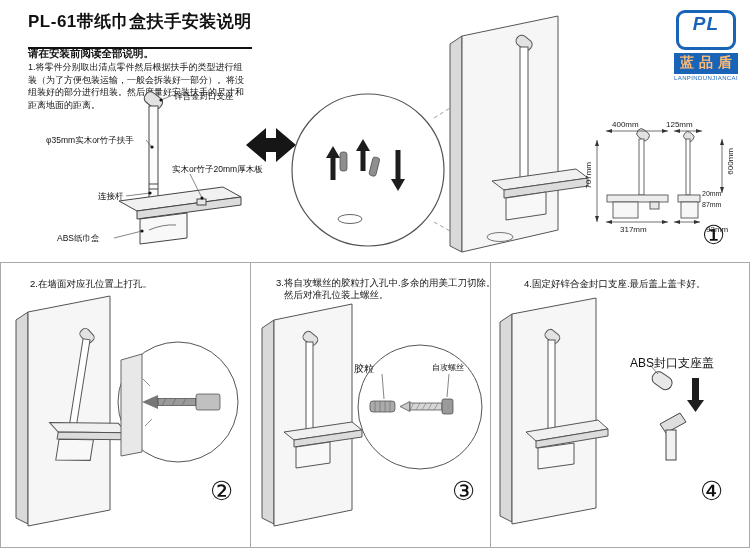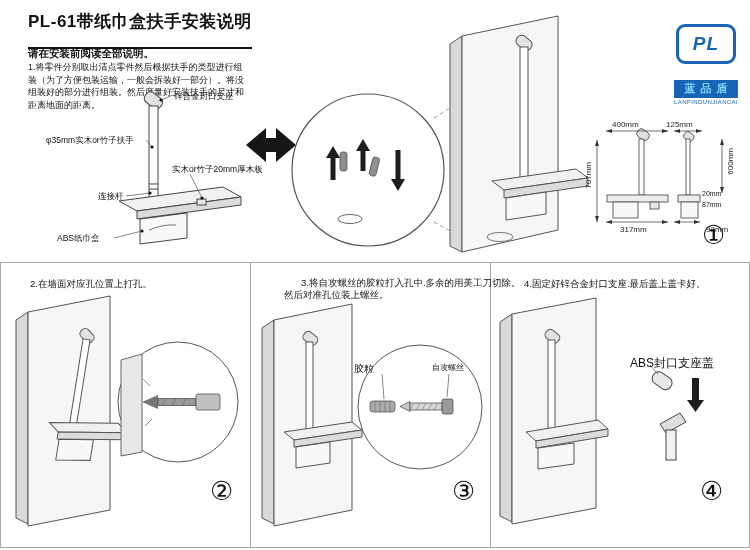--- a/index.html
+++ b/index.html
@@ -13,24 +13,24 @@
   .lbl{position:absolute;font-size:8.5px;white-space:nowrap;text-align:right;}
   .dim{position:absolute;font-size:8px;white-space:nowrap;color:#222;}
   .dim.small{font-size:7px;}
   .vdim{writing-mode:vertical-rl;transform:rotate(180deg);}
   .badge{position:absolute;font-size:26px;line-height:1;color:#111;}
   .step-text{position:absolute;font-size:9.5px;white-space:nowrap;}
   .bottom-frame{position:absolute;left:0;top:262px;width:750px;height:286px;
                 border:1px solid #a9a9a9;box-sizing:border-box;}
   .vline{position:absolute;top:262px;height:286px;width:1px;background:#a9a9a9;}
   .logo{position:absolute;left:674px;top:8px;width:64px;text-align:center;}
-  .logo-box{width:54px;height:34px;margin:16px auto;border:3px solid #1a64b7;border-radius:9px;
-            display:flex;align-items:center;justify-content:center;background:#fff;}
+  .logo-box{width:54px;height:34px;margin:2px auto;border:3px solid #1a64b7;border-radius:9px;
+            display:flex;justify-content:center;background:#fff;}
   .logo-mono{font-size:19px;font-weight:bold;font-style:italic;color:#1a64b7;letter-spacing:1px;}
-  .logo-bar{margin-top:3px;background:#1a64b7;color:#7dd3fc;font-size:11px;font-weight:bold;
+  .logo-bar{margin-top:3px;background:#1a64b7;color:#fdba74;font-size:14px;font-weight:bold;
             letter-spacing:5px;padding:1px 0 2px 5px;}
   .logo-sub{margin-top:1px;color:#1a64b7;font-size:6px;letter-spacing:.4px;white-space:nowrap;}
   svg.abs{left:0;}
 </style>
 </head>
 <body>
 
 <div class="page">
 
   <div class="bottom-frame"></div>
@@ -231,21 +231,21 @@
       <rect x="666" y="168" width="10" height="30" fill="#f2f2f2" stroke="#444"></rect>
       <g fill="#1d1d1d" stroke="none">
         <rect x="692" y="116" width="7" height="22"></rect>
         <polygon points="695.5,150 687,138 704,138"></polygon>
       </g>
       <line x1="650" y1="103" x2="658" y2="112" stroke="#666" stroke-width="0.8"></line>
     </g>
   </svg>
 
   <span class="step-text" style="left:30px;top:278px">2.在墙面对应孔位置上打孔。</span>
-  <span class="step-text" style="left:301px;top:277px">3.将自攻螺丝的胶粒打入孔中.多余的用美工刀切除。</span>
+  <span class="step-text" style="left:276px;top:277px">3.将自攻螺丝的胶粒打入孔中.多余的用美工刀切除。</span>
   <span class="step-text" style="left:284px;top:289px">然后对准孔位装上螺丝。</span>
   <span class="step-text" style="left:524px;top:278px">4.固定好锌合金封口支座.最后盖上盖卡好。</span>
 
   <span class="lbl" style="left:354px;top:362px;font-size:10px">胶粒</span>
   <span class="lbl" style="left:432px;top:362px;font-size:8px">自攻螺丝</span>
   <span class="lbl" style="left:630px;top:355px;font-size:12px">ABS封口支座盖</span>
 
   <span class="badge" style="left:210px;top:478px">②</span>
   <span class="badge" style="left:452px;top:478px">③</span>
   <span class="badge" style="left:700px;top:478px">④</span>

